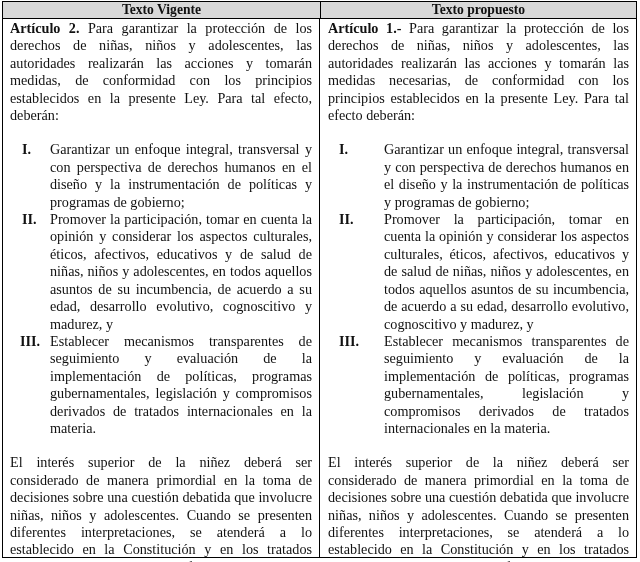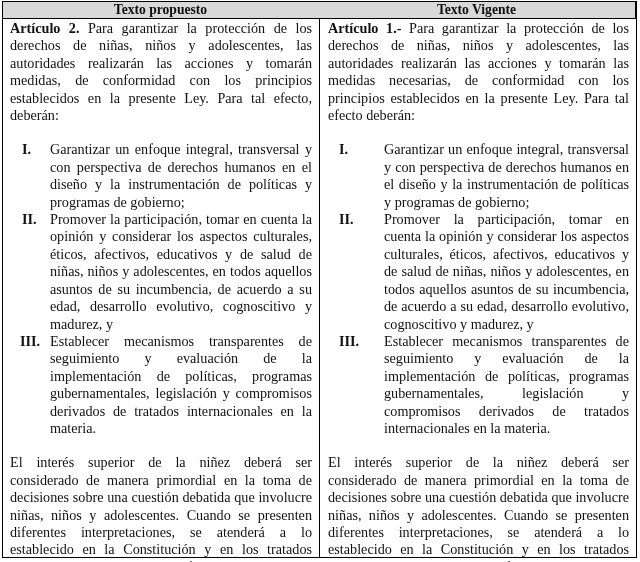--- a/index.html
+++ b/index.html
@@ -35,22 +35,22 @@
     .right .num { width: 45px; }
     .txt { flex: 1; text-align: justify; }
     .left .item.iii .num { width: 28px; margin-left: -2px; padding-right: 2px; }
     .closing { margin-top: 0; }
   </style>
 </head>
 <body>
 
 <div class="doc">
   <div class="hdr">
+    <div class="hdr-cell left">Texto Vigente</div>
     <div class="hdr-cell">Texto propuesto</div>
-    <div class="hdr-cell left">Texto Vigente</div>
   </div>
   <div class="body">
     <div class="col left">
       <p class="lead"><b>Artículo 2.</b><span> Para garantizar la protección de los derechos de niñas, niños y adolescentes, las autoridades realizarán las acciones y tomarán medidas, de conformidad con los principios establecidos en la presente Ley. Para tal efecto, deberán:</span></p>
       <div class="list">
         <div class="item">
           <span class="num">I.</span>
           <span class="txt">Garantizar un enfoque integral, transversal y con perspectiva de derechos humanos en el diseño y la instrumentación de políticas y programas de gobierno;</span>
         </div>
         <div class="item">

